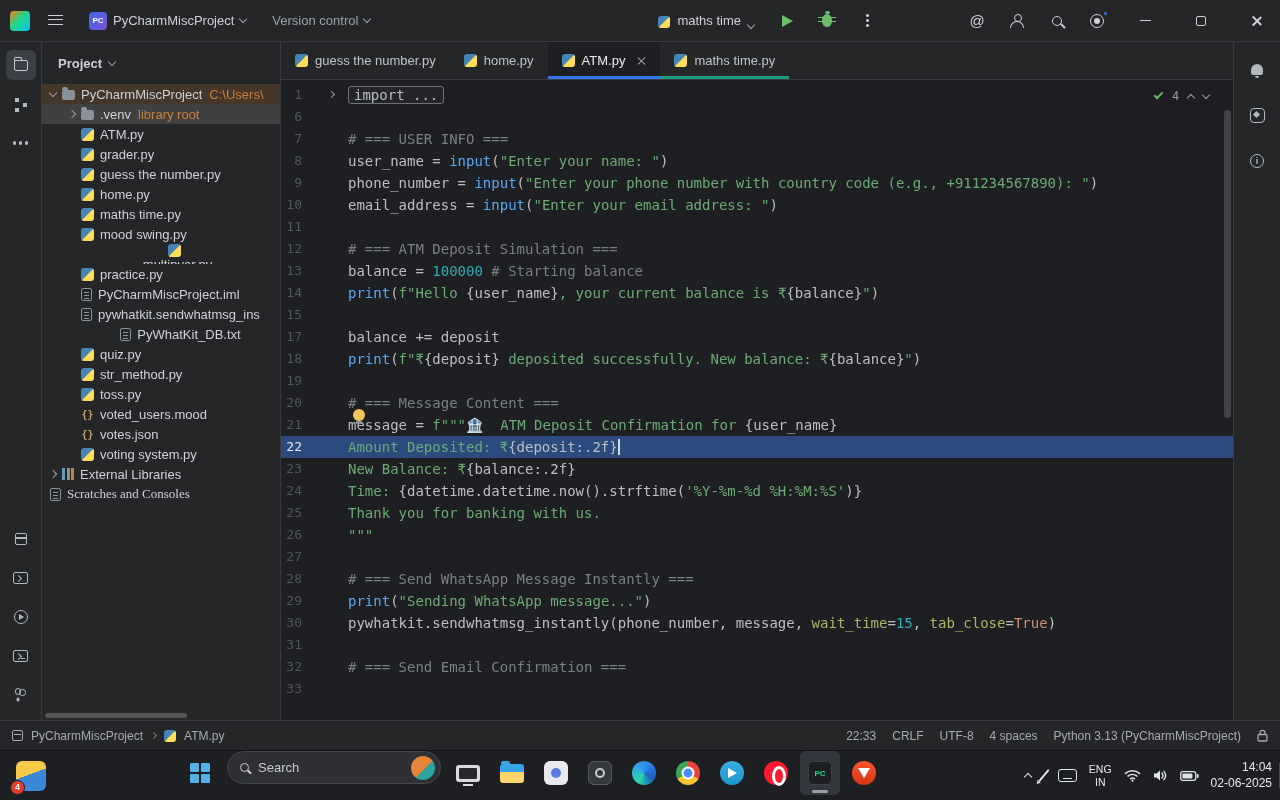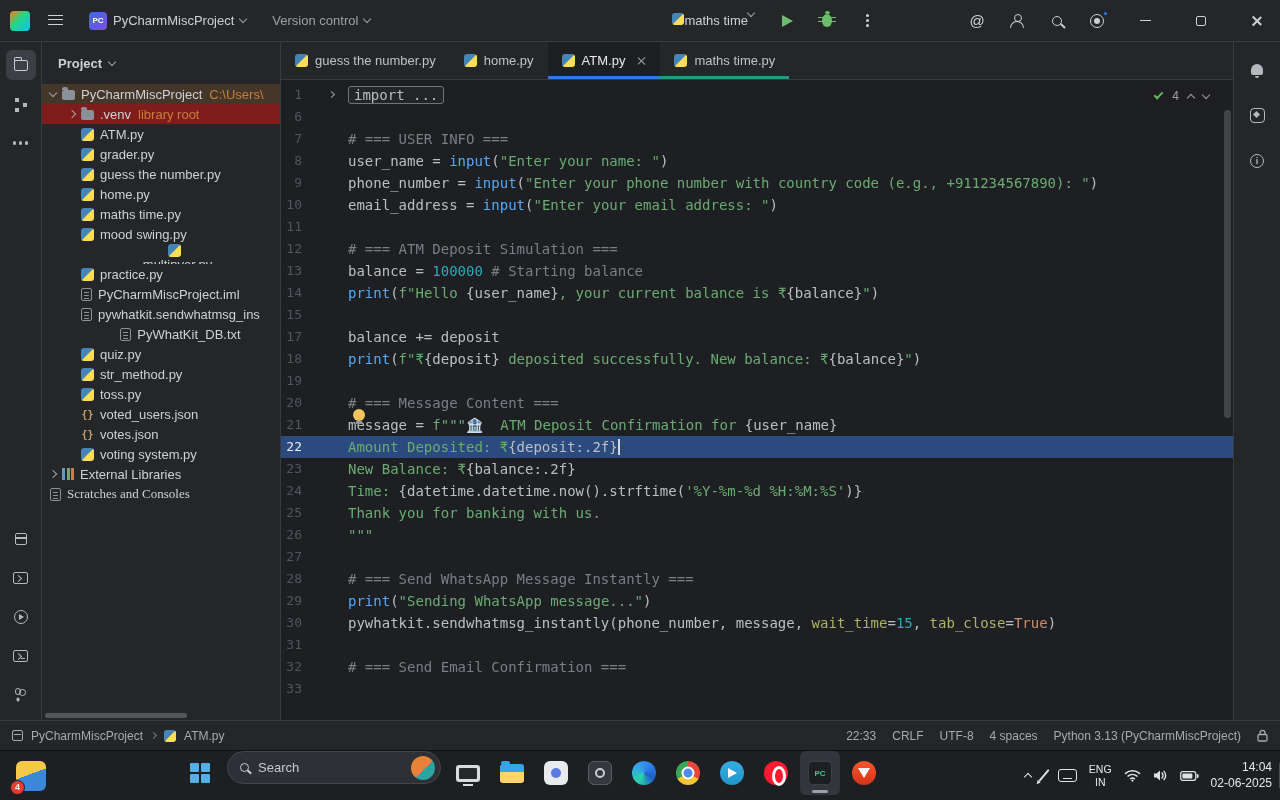--- a/index.html
+++ b/index.html
@@ -14,21 +14,21 @@
   .menu-icon{width:15px;height:11px;border-top:1.6px solid #ced0d6;position:relative}
   .menu-icon::before,.menu-icon::after{content:"";position:absolute;left:0;right:0;border-top:1.6px solid #ced0d6}
   .menu-icon::before{top:3px}.menu-icon::after{top:8px}
   .proj-avatar{width:18px;height:18px;border-radius:4px;background:linear-gradient(135deg,#3d6ae8,#7a51d6);color:#fff;font-size:8px;font-weight:bold;display:flex;align-items:center;justify-content:center;flex:none}
   .dim{color:#9da0a8}
   .cv{display:inline-block;width:6px;height:6px;border-right:1.4px solid currentColor;border-bottom:1.4px solid currentColor}
   .cv-down{transform:rotate(45deg);margin-top:-3px}
   .cv-right{transform:rotate(-45deg)}
   .cv-up{transform:rotate(-135deg);margin-top:3px}
   .spacer{flex:1}
-  .runcfg{display:flex;align-items:flex-start;padding:5px 8px;border-radius:6px}
+  .runcfg{display:flex;align-items:flex-end;gap:7px;padding:5px 8px;border-radius:6px}
   .play-icon{width:0;height:0;border-left:11px solid #6cbe6c;border-top:6.5px solid transparent;border-bottom:6.5px solid transparent}
   .bug-icon{width:10px;height:13px;background:#6cbe6c;border-radius:50% 50% 46% 46%;position:relative}
   .bug-icon::before{content:"";position:absolute;top:-3px;left:2.5px;width:5px;height:3px;border-radius:50%;background:#6cbe6c}
   .bug-icon::after{content:"";position:absolute;top:3px;left:-4px;right:-4px;height:1.4px;background:#6cbe6c;box-shadow:0 4px 0 #6cbe6c}
   .kebab-icon{width:3px;height:3px;border-radius:50%;background:#ced0d6;box-shadow:0 5px 0 #ced0d6,0 -5px 0 #ced0d6}
   .icon-box{width:30px;height:30px;display:flex;align-items:center;justify-content:center;border-radius:6px;position:relative}
   .at-icon::before{content:"@";font-size:15px;color:#ced0d6}
   .user-icon{position:relative;width:14px;height:13px}
   .user-icon::before{content:"";position:absolute;top:0;left:3.5px;width:6px;height:6px;border:1.5px solid #ced0d6;border-radius:50%}
   .user-icon::after{content:"";position:absolute;bottom:-1px;left:0;width:12px;height:6px;border:1.5px solid #ced0d6;border-bottom:none;border-radius:7px 7px 0 0}
@@ -81,21 +81,21 @@
   .project-panel{width:239px;border-right:1px solid #393b40;background:#242628;position:relative;overflow:hidden}
   .panel-header{height:42px;display:flex;align-items:center;gap:7px;padding-left:16px;color:#ced0d6;font-weight:bold}
   .panel-header .cv{color:#9da0a8}
   .tree{font-size:13px}
   .trow{height:20px;display:flex;align-items:center;white-space:nowrap;overflow:hidden;cursor:default}
   .trow .cv{flex:none;color:#9da0a8;margin-right:6px}
   .chev-gap{width:12px;flex:none}
   .tlabel{margin-left:6px}
   .anno{margin-left:7px;color:#c57f3d}
   .hl-root{background:#45362a}
-  .hl-venv{background:#7f1d1d}
+  .hl-venv{background:#404040}
   
   .fi{flex:none;display:inline-block}
   .fi-py,.pyicon{width:13px;height:13px;border-radius:3px;background:linear-gradient(135deg,#4584b6 0 48%,#ffde57 52% 100%);flex:none}
   .fi-folder{width:13px;height:10px;background:#8a9199;border-radius:2px;position:relative;margin-top:2px}
   .fi-folder::before{content:"";position:absolute;top:-3px;left:0;width:6px;height:3px;background:#8a9199;border-radius:2px 2px 0 0}
   .fi-doc{width:11px;height:13px;border:1px solid #8a9199;border-radius:2px;position:relative}
   .fi-doc::after{content:"";position:absolute;left:2px;right:2px;top:3px;height:7px;background:repeating-linear-gradient(#8a9199 0 1px,transparent 1px 3px)}
   .fi-json{width:13px;height:13px;color:#c9a26d;font-family:"DejaVu Sans Mono",monospace;font-size:10px;font-weight:bold;display:flex;align-items:center;justify-content:center}
   .fi-json::after{content:"{}"}
   .fi-lib{width:12px;height:12px;background:linear-gradient(90deg,#6897bb 0 3px,transparent 3px 4.5px,#7aa37c 4.5px 7.5px,transparent 7.5px 9px,#c77d4f 9px 12px)}
@@ -363,21 +363,21 @@
             <span class="tlabel">str_method.py</span>
           </div>
           <div class="trow" style="padding-left: 27px;">
             <span class="chev-gap"></span>
             <span class="fi fi-py"></span>
             <span class="tlabel">toss.py</span>
           </div>
           <div class="trow" style="padding-left: 27px;">
             <span class="chev-gap"></span>
             <span class="fi fi-json"></span>
-            <span class="tlabel">voted_users.json</span>
+            <span class="tlabel">voted_users.mood</span>
           </div>
           <div class="trow" style="padding-left: 27px;">
             <span class="chev-gap"></span>
             <span class="fi fi-json"></span>
             <span class="tlabel">votes.json</span>
           </div>
           <div class="trow" style="padding-left: 27px;">
             <span class="chev-gap"></span>
             <span class="fi fi-py"></span>
             <span class="tlabel">voting system.py</span>

